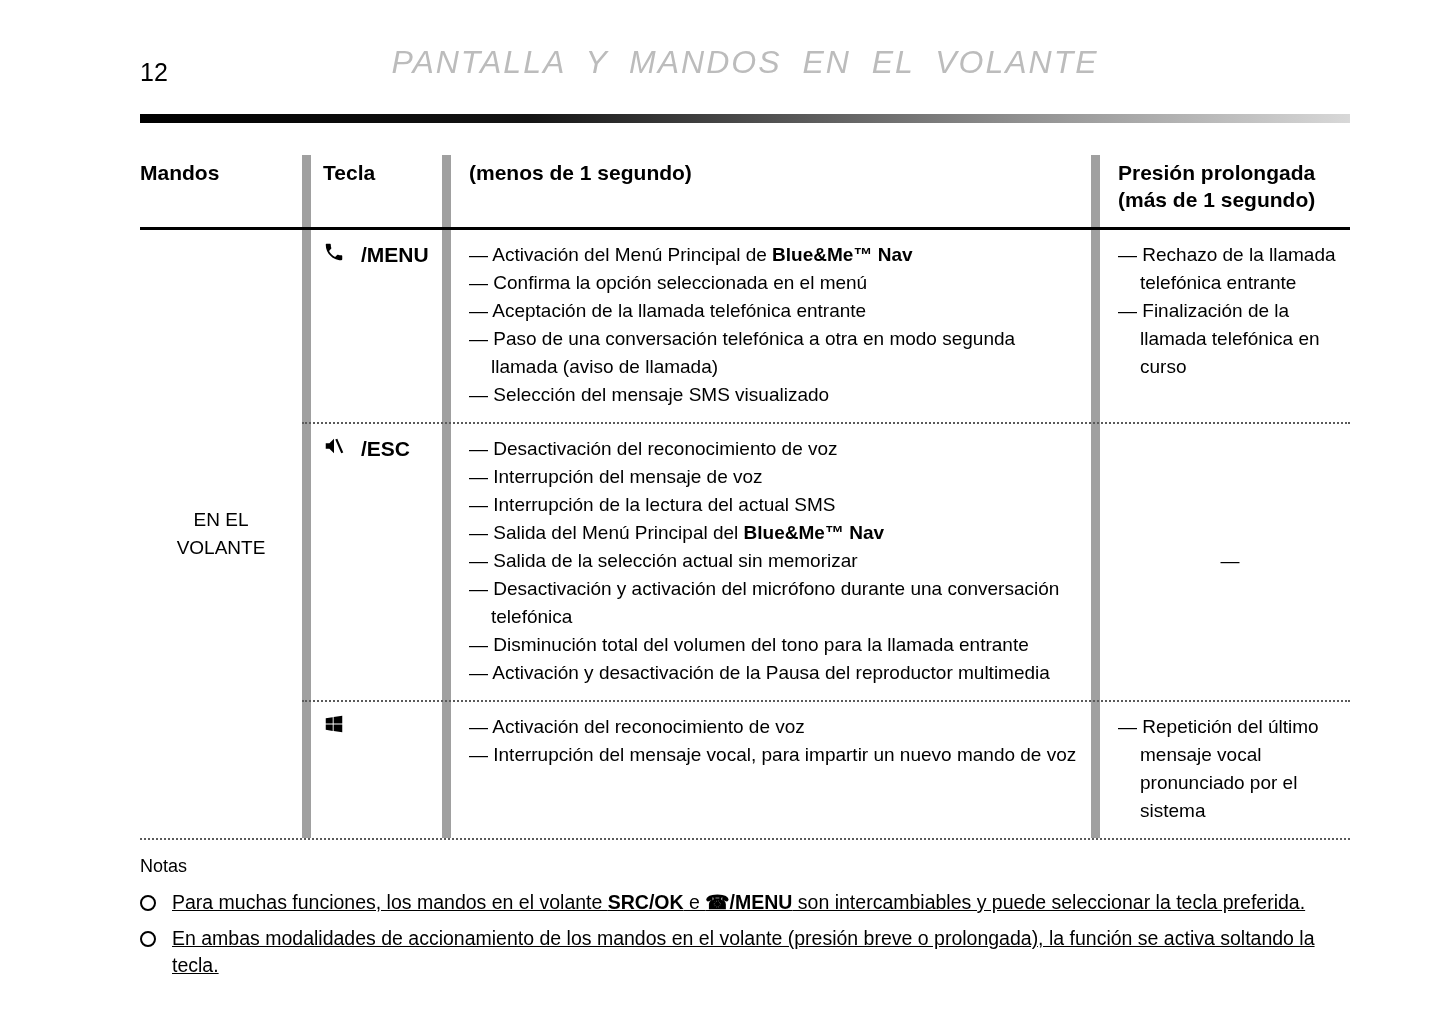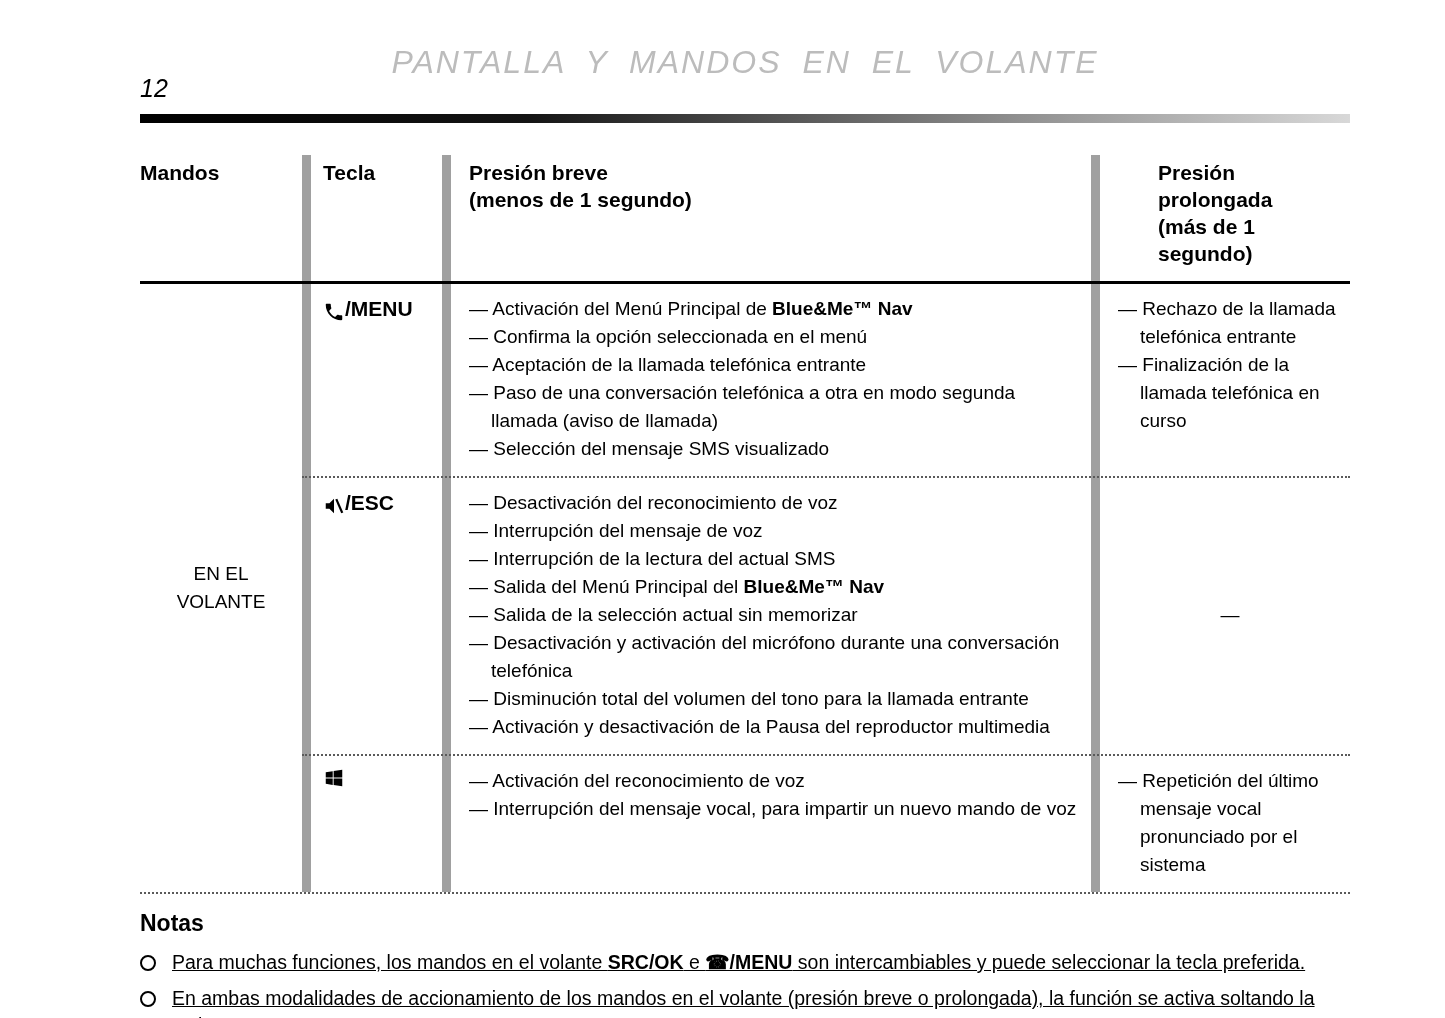--- a/index.html
+++ b/index.html
@@ -4,21 +4,21 @@
 <style>
   html,body{margin:0;padding:0;background:#fff;}
   body{
     width:1445px;height:1018px;overflow:hidden;
     font-family:"Liberation Sans", sans-serif;color:#000;
   }
   .page{box-sizing:border-box;width:1445px;height:1018px;padding:30px 95px 0 140px;}
 
   
   .topbar{position:relative;height:62px;padding-top:14px;}
-  .pagenum{position:absolute;left:0;top:44px;font-size:25px;font-style:italic;}
+  .pagenum{position:absolute;left:0;top:28px;font-size:25px;}
   .title{
     text-align:center;font-size:32px;font-weight:normal;font-style:italic;
     color:#bcbcbc;letter-spacing:2px;word-spacing:10px;
   }
   .rule{height:9px;margin-top:8px;
     background:linear-gradient(90deg,#000 0%,#141414 32%,#8e8e8e 72%,#d8d8d8 100%);}
 
   
   .table{
     margin-top:32px;
@@ -26,52 +26,52 @@
     grid-template-columns:162px 9px 131px 9px 640px 9px 1fr;
     grid-template-rows:auto 3px auto auto auto auto auto auto;
   }
   .bar{background:#a0a0a0;grid-row:1/8;}
   .bar1{grid-column:2;} .bar2{grid-column:4;} .bar3{grid-column:6;}
 
   .hdr{grid-row:1;font-weight:bold;font-size:21px;line-height:27px;padding:4px 0 14px 0;}
   .hdr-mandos{grid-column:1;}
   .hdr-tecla{grid-column:3;padding-left:12px;}
   .hdr-breve{grid-column:5;padding-left:18px;}
-  .hdr-prol{grid-column:7;padding-left:34px;margin-left:24px;}
+  .hdr-prol{grid-column:7;padding-left:18px;}
 
   .blackline{grid-column:1/-1;grid-row:2;height:3px;background:#000;z-index:3;}
 
   .cell{font-size:19px;line-height:28px;padding:11px 8px 13px 18px;}
   .row1{grid-row:3;} .row2{grid-row:5;} .row3{grid-row:7;}
   .tecla-cell{grid-column:3;padding-left:12px;}
   .breve-cell{grid-column:5;}
   .prol-cell{grid-column:7;}
 
-  .key{display:flex;align-items:flex-end;gap:0;font-weight:bold;font-size:21px;}
+  .key{display:flex;align-items:flex-start;gap:16px;font-weight:bold;font-size:21px;}
   .key svg{flex:none;}
 
   .mandos-cell{
     grid-column:1;grid-row:3/8;
     display:flex;flex-direction:column;align-items:center;justify-content:center;
     text-align:center;font-size:19px;line-height:28px;
   }
 
   .sep{grid-column:2/-1;border-top:2px dotted #5a5a5a;height:0;z-index:2;}
   .sep1{grid-row:4;} .sep2{grid-row:6;}
   .bottomline{grid-column:1/-1;grid-row:8;border-top:2px dotted #5a5a5a;height:0;z-index:2;}
 
   .line{padding-left:22px;text-indent:-22px;}
   .b{font-weight:bold;}
 
   .dash-cell{display:flex;align-items:center;justify-content:center;}
   .dash-cell .line{padding-left:0;text-indent:0;}
 
   
   .notas{margin-top:16px;}
-  .notas-title{font-weight:bold;font-size:23px;margin-bottom:12px;}
+  .notas-title{font-weight:normal;font-size:18px;margin-bottom:12px;}
   .note{display:flex;gap:16px;margin-bottom:9px;font-size:19.5px;line-height:27px;align-items:flex-start;text-decoration:underline;}
   .note-bullet{flex:none;width:12px;height:12px;border:2px solid #000;border-radius:50%;margin-top:6px;}
 </style>
 </head>
 <body>
 
 <div class="page">
 
   <div class="topbar">
     <span class="pagenum">12</span>
@@ -85,21 +85,20 @@
     <div class="bar bar2"></div>
     <div class="bar bar3"></div>
 
     <div class="hdr hdr-mandos">
       <div>Mandos</div>
     </div>
     <div class="hdr hdr-tecla">
       <div>Tecla</div>
     </div>
     <div class="hdr hdr-breve">
-      <div>Presión breve</div>
       <div>(menos de 1 segundo)</div>
     </div>
     <div class="hdr hdr-prol">
       <div>Presión prolongada</div>
       <div>(más de 1 segundo)</div>
     </div>
 
     <div class="blackline"></div>
 
     <div class="mandos-cell">

